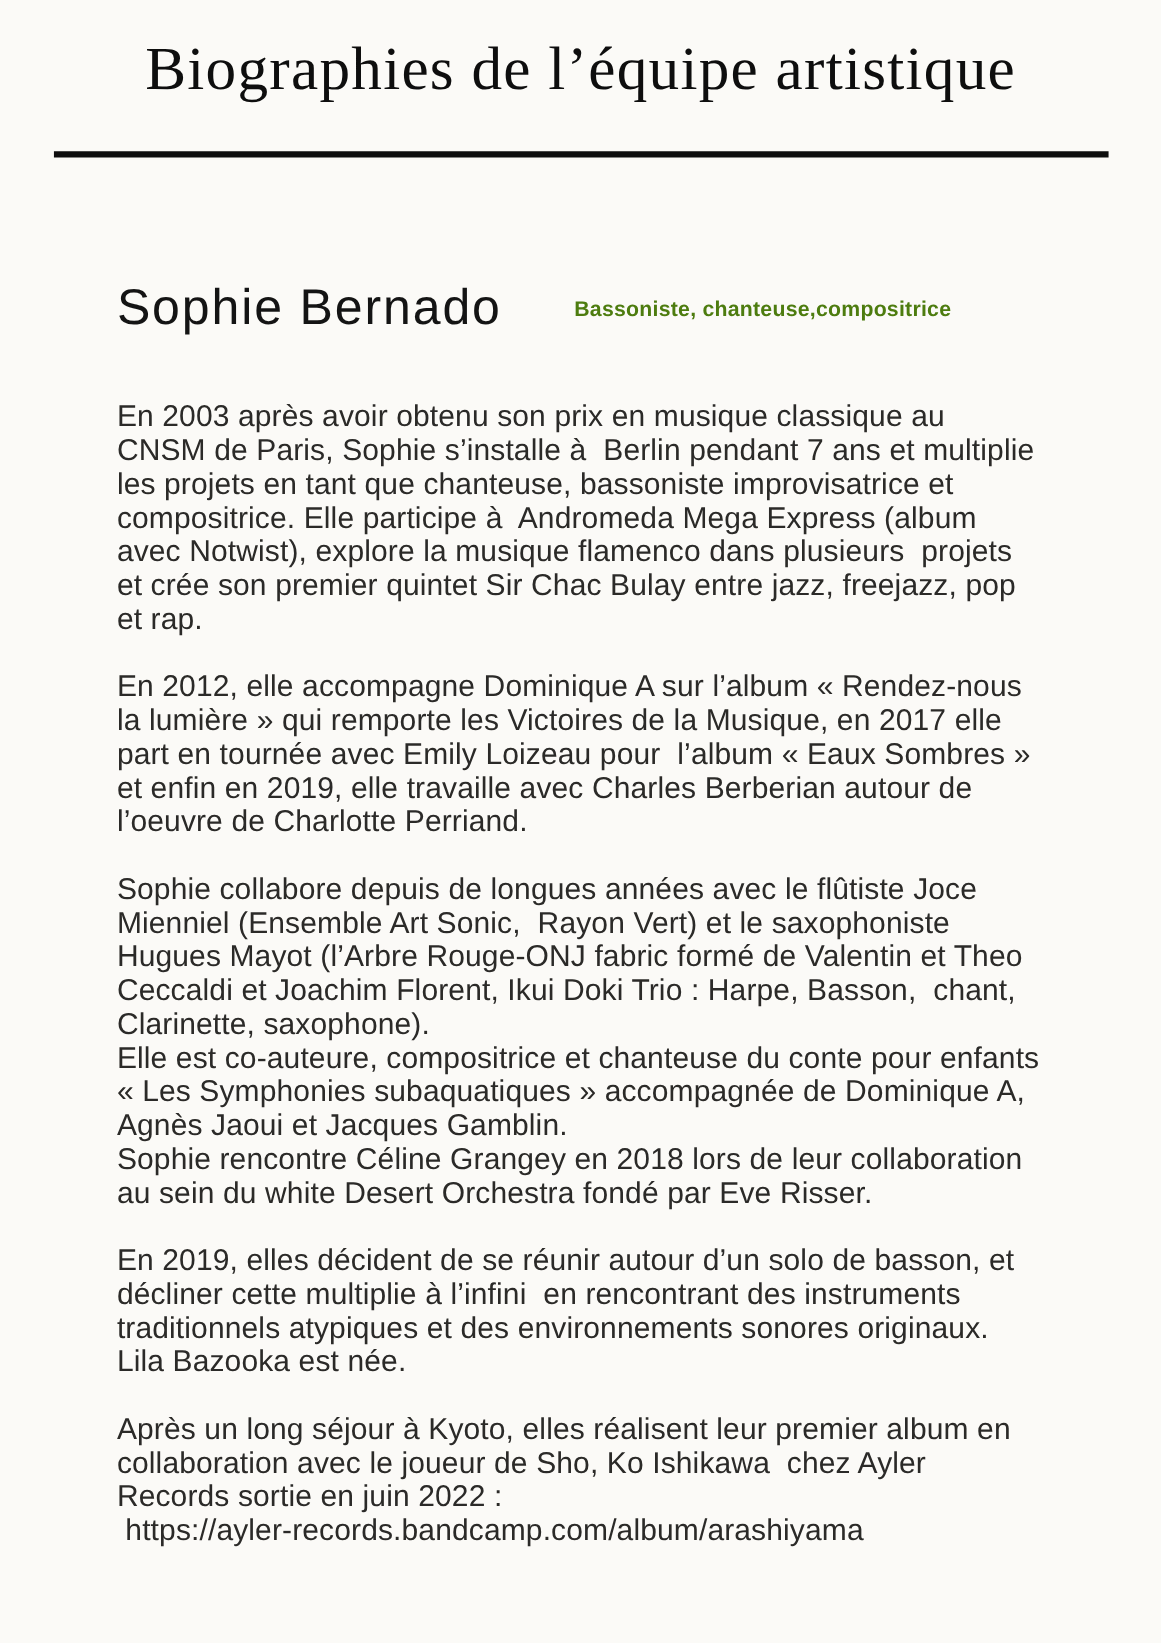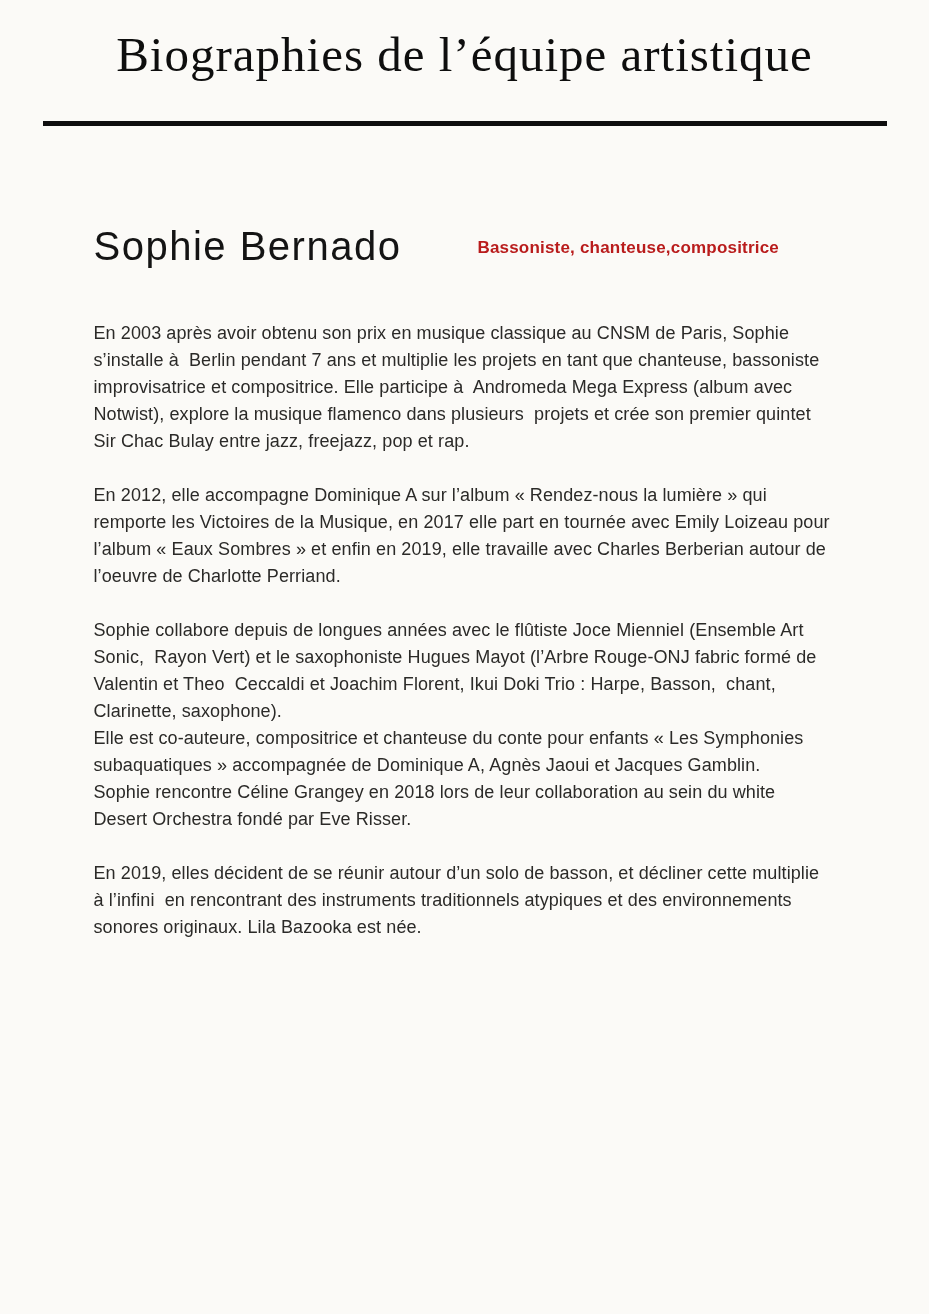--- a/index.html
+++ b/index.html
@@ -32,42 +32,42 @@
     border: none;
     margin: 36px 0 0 0;
     height: 5px;
     background: #0e0e0e;
     width: 100%;
   }
   .artist-header {
     display: flex;
     align-items: center;
     margin: 96px 55px 0 51px;
-    gap: 76px;
+    gap: 58px;
   }
   .artist-name {
     margin: 0;
     font-weight: 300;
     font-size: 40px;
     line-height: 1.2;
     letter-spacing: 1.5px;
     color: #141414;
     white-space: nowrap;
   }
   .artist-role {
     font-size: 17px;
     font-weight: 700;
     letter-spacing: 0.2px;
-    color: #b91c1c;
+    color: #4d7c0f;
     white-space: nowrap;
     padding-top: 4px;
   }
   .bio {
     margin: 50px 54px 0 51px;
-    font-size: 18px;
+    font-size: 24px;
     line-height: 27px;
     letter-spacing: 0.1px;
     color: #2b2a28;
   }
   .bio p {
     margin: 0 0 27px 0;
     white-space: pre-wrap;
   }
   .bio p:last-child {
     margin-bottom: 60px;
@@ -87,15 +87,17 @@
     <div class="artist-role">Bassoniste, chanteuse,compositrice</div>
   </div>
 
   <div class="bio">
     <p>En 2003 après avoir obtenu son prix en musique classique au CNSM de Paris, Sophie s’installe à  Berlin pendant 7 ans et multiplie les projets en tant que chanteuse, bassoniste improvisatrice et compositrice. Elle participe à  Andromeda Mega Express (album avec Notwist), explore la musique flamenco dans plusieurs  projets et crée son premier quintet Sir Chac Bulay entre jazz, freejazz, pop et rap.</p>
     <p>En 2012, elle accompagne Dominique A sur l’album « Rendez-nous la lumière » qui remporte les Victoires de la Musique, en 2017 elle part en tournée avec Emily Loizeau pour  l’album « Eaux Sombres » et enfin en 2019, elle travaille avec Charles Berberian autour de l’oeuvre de Charlotte Perriand.</p>
     <p>Sophie collabore depuis de longues années avec le flûtiste Joce Mienniel (Ensemble Art Sonic,  Rayon Vert) et le saxophoniste Hugues Mayot (l’Arbre Rouge-ONJ fabric formé de Valentin et Theo  Ceccaldi et Joachim Florent, Ikui Doki Trio : Harpe, Basson,  chant, Clarinette, saxophone).
 Elle est co-auteure, compositrice et chanteuse du conte pour enfants « Les Symphonies subaquatiques » accompagnée de Dominique A, Agnès Jaoui et Jacques Gamblin.
 Sophie rencontre Céline Grangey en 2018 lors de leur collaboration au sein du white Desert Orchestra fondé par Eve Risser.</p>
     <p>En 2019, elles décident de se réunir autour d’un solo de basson, et décliner cette multiplie à l’infini  en rencontrant des instruments traditionnels atypiques et des environnements sonores originaux. Lila Bazooka est née.</p>
+    <p>Après un long séjour à Kyoto, elles réalisent leur premier album en  collaboration avec le joueur de Sho, Ko Ishikawa  chez Ayler Records sortie en juin 2022 :
+ https://ayler-records.bandcamp.com/album/arashiyama</p>
   </div>
 
 </div>
 
 </body></html>

